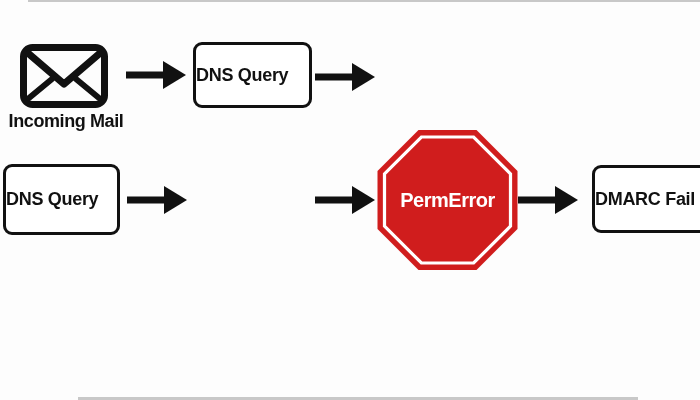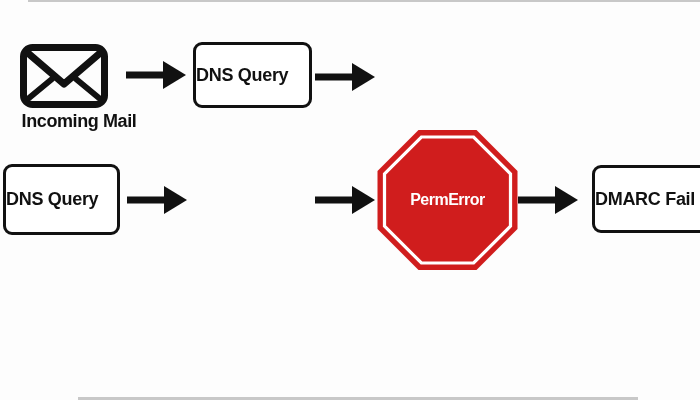--- a/index.html
+++ b/index.html
@@ -53,39 +53,39 @@
     stroke-linejoin: round;
   }
   #stop-sign-wrap { position: absolute; left: 377px; top: 130px; width: 141px; height: 140px; }
   #stop-sign-wrap svg { display: block; }
   #stop-sign-label {
     position: absolute;
     left: 0; top: 0; width: 100%; height: 100%;
     display: flex; align-items: center; justify-content: center;
     color: var(--stop-text, #ffffff);
     font-weight: bold;
-    font-size: 16px;
+    font-size: 20px;
     letter-spacing: -0.5px;
   }
 </style>
 </head>
 <body>
 
 <div id="stage" style="--bg: #fdfdfd; --line: #111111; --box-fill: #ffffff; --stop-red: #d01d1d; --stop-text: #ffffff; --edge-noise: #c8c8c8;">
 
   <div class="edge-line" style="left:28px; top:0; width:672px; height:2px;"></div>
   <div class="edge-line" style="left:78px; top:397px; width:560px; height:3px;"></div>
 
   <svg class="envelope-svg" style="left:20px; top:44px;" width="88" height="64" viewBox="0 0 88 64" aria-hidden="true">
     <rect class="stroke" x="3.5" y="3.5" width="81" height="57" rx="9" stroke-width="7"></rect>
     <path class="stroke" d="M 9 10 L 44 40 L 79 10" stroke-width="7"></path>
     <path class="stroke" d="M 9 54 L 32 35" stroke-width="6"></path>
     <path class="stroke" d="M 79 54 L 56 35" stroke-width="6"></path>
   </svg>
-  <div class="caption" style="left:0px; top:111px; width:132px;margin-left:13px;">Incoming Mail</div>
+  <div class="caption" style="left:0px; top:111px; width:132px;">Incoming Mail</div>
 
   <svg class="arrow-svg" style="left:126px; top:61px;" width="60" height="28" viewBox="0 0 60 28" aria-hidden="true">
     <rect class="ink" x="0" y="10.5" width="40" height="7"></rect>
     <polygon class="ink" points="37,0 60,14 37,28"></polygon>
   </svg>
 
   <div class="flow-box" style="left:193px; top:42px; width:119px; height:66px;">
     <span>DNS Query</span>
   </div>
 

